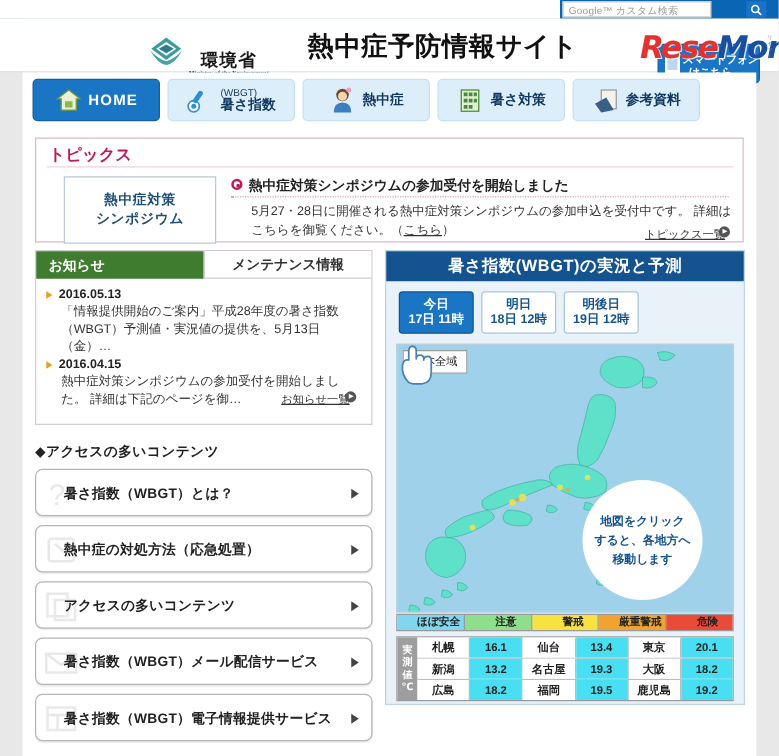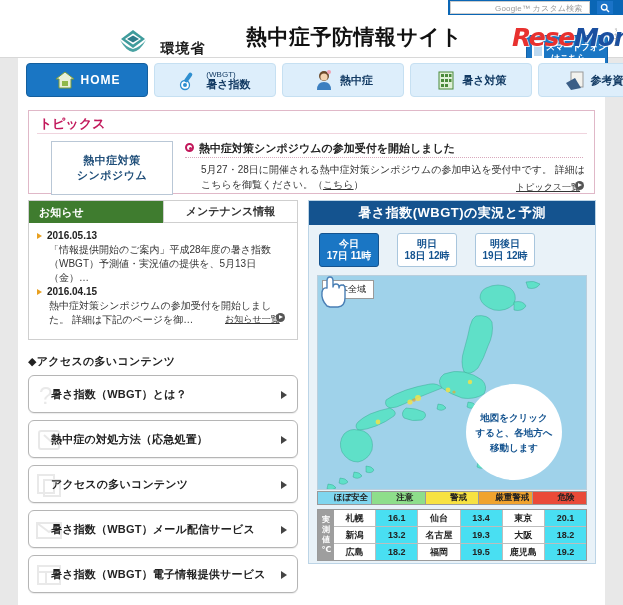--- a/index.html
+++ b/index.html
@@ -7,21 +7,21 @@
     width:623px;height:605px;overflow:hidden;
     background:#e8e8e8;
     font-family:"Liberation Sans","DejaVu Sans",sans-serif;
     font-size:11px;color:#333;
   }
   .page{position:relative;width:623px;height:605px;background:#e8e8e8;}
 
   
   .topbar{position:absolute;left:0;top:0;width:623px;height:15px;background:#0a66b5;}
   .topbar-white{position:absolute;left:0;top:0;width:448px;height:15px;background:#fff;}
-  .gsearch{position:absolute;left:450px;top:1px;width:140px;height:13px;background:#fff;border:1px solid #ccc;box-sizing:border-box;padding-left:40px;}
+  .gsearch{position:absolute;left:450px;top:1px;width:119px;height:13px;background:#fff;border:1px solid #ccc;box-sizing:border-box;}
   .gsearch span{display:block;padding:1px 0 0 4px;font-size:8px;color:#999;letter-spacing:.2px;line-height:11px;}
   .gsearch-btn{position:absolute;left:597px;top:1px;width:16px;height:13px;background:#1a73c8;display:flex;align-items:center;justify-content:center;}
   .gsearch-btn svg{display:block;}
 
   
   .header{position:absolute;left:0;top:15px;width:623px;height:42px;background:#fff;border-bottom:1px solid #d8d8d8;}
   .hdr-inner{position:absolute;left:18px;top:0;width:587px;height:42px;background:#fff;}
   .logo-wrap{position:absolute;left:100px;top:4px;display:flex;align-items:center;}
   .moe-mark{width:30px;height:26px;position:relative;}
   .moe-text{margin-left:3px;text-align:center;margin-top:22px;}
@@ -37,21 +37,21 @@
 
   .resemom{position:absolute;left:494px;top:8px;font-size:25px;font-weight:bold;font-style:italic;
     color:#e8312f;letter-spacing:-1.2px;text-shadow:1px 1px 0 rgba(255,255,255,.85);
     font-family:"DejaVu Sans",sans-serif;pointer-events:none;}
   .resemom .m2{color:#1a4fa0;}
   .resemom-tm{position:absolute;left:596px;top:12px;font-size:4px;color:#7a7a7a;letter-spacing:-.2px;}
 
   
   .navwrap{position:absolute;left:18px;top:58px;width:587px;height:46px;background:#fff;}
   .nav{position:absolute;left:8px;top:5px;display:flex;gap:6px;}
-  .nav-item{width:122px;height:34px;border-radius:4px;display:flex;align-items:center;justify-content:center;
+  .nav-item{width:102px;height:34px;border-radius:4px;display:flex;align-items:center;justify-content:center;
     background:#ddeefb;border:1px solid #c6e0f2;box-sizing:border-box;}
   .nav-item.active{background:#1a76c4;border:1px solid #145f9e;}
   .nav-ico{width:22px;height:22px;margin-right:5px;flex:none;position:relative;}
   .nav-lab{font-size:11px;font-weight:bold;color:#123a63;line-height:11px;text-align:left;}
   .nav-item.active .nav-lab{color:#fff;font-size:12px;letter-spacing:1px;}
   .nav-sub{display:block;font-size:8px;font-weight:normal;color:#123a63;line-height:9px;}
 
   
   .content{position:absolute;left:18px;top:104px;width:587px;height:501px;background:#fff;}
 
@@ -92,21 +92,21 @@
   .acc-item{position:relative;width:270px;height:38px;margin-bottom:7px;border:1px solid #b5b5b5;border-radius:6px;background:#fff;box-sizing:border-box;
     box-shadow:0 1px 1px rgba(0,0,0,.08);display:flex;align-items:center;overflow:hidden;}
   .acc-ghost{position:absolute;left:6px;top:5px;width:28px;height:28px;opacity:.13;}
   .acc-lab{position:relative;padding-left:22px;font-size:11px;font-weight:bold;color:#222;letter-spacing:.2px;z-index:2;}
   .acc-arrow{position:absolute;right:10px;top:15px;border-left:6px solid #444;border-top:4px solid transparent;border-bottom:4px solid transparent;}
 
   
   .rightcol{position:absolute;left:290px;top:96px;width:288px;height:364px;background:#e9f2f8;border:1px solid #bcd4e6;box-sizing:border-box;}
   .panel-h{position:absolute;left:0;top:0;width:286px;height:24px;background:#14538f;display:flex;align-items:center;justify-content:center;}
   .panel-h span{font-size:13px;font-weight:bold;color:#fff;letter-spacing:.5px;}
-  .daytabs{position:absolute;left:10px;top:32px;display:flex;gap:18px;}
+  .daytabs{position:absolute;left:10px;top:32px;display:flex;gap:6px;}
   .daytab{width:60px;height:34px;border:1px solid #a9c6dd;border-radius:3px;background:#fff;box-sizing:border-box;
     display:flex;flex-direction:column;align-items:center;justify-content:center;}
   .daytab.sel{background:#1a76c4;border-color:#14538f;}
   .daytab .d1{font-size:10px;font-weight:bold;color:#14538f;line-height:12px;}
   .daytab .d2{font-size:10px;font-weight:bold;color:#14538f;line-height:12px;}
   .daytab.sel .d1,.daytab.sel .d2{color:#fff;}
 
   .map{position:absolute;left:8px;top:74px;width:270px;height:215px;background:#9fd2ea;border:1px solid #b9cfdd;box-sizing:border-box;overflow:hidden;}
   .map-label{position:absolute;left:4px;top:4px;padding:2px 7px;background:#fff;border:1px solid #9a9a9a;font-size:9px;color:#222;z-index:5;}
   .map svg{position:absolute;left:0;top:0;}

